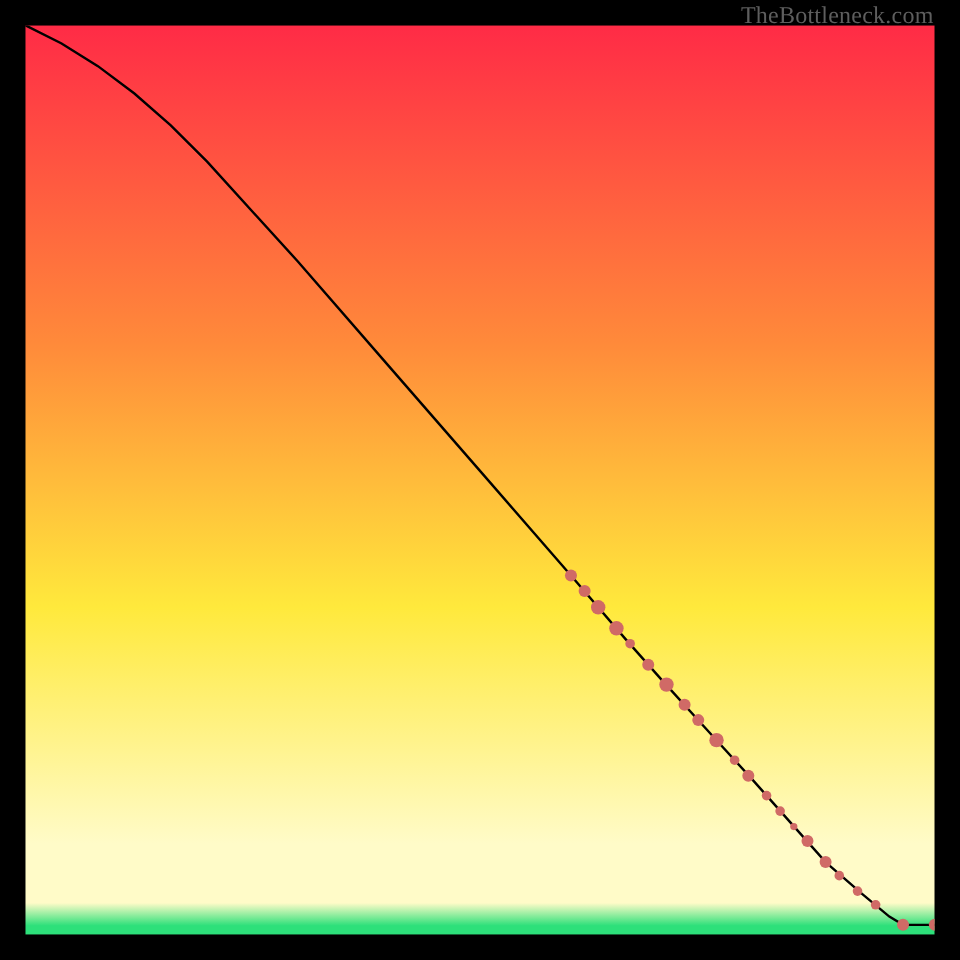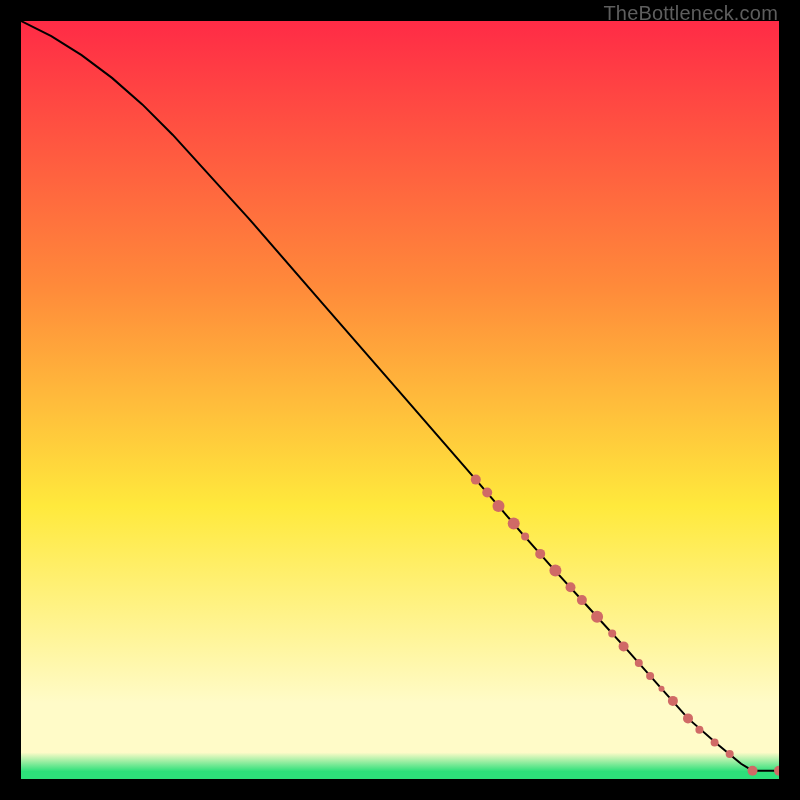--- a/index.html
+++ b/index.html
@@ -23,20 +23,21 @@
     display: block;
   }
   .watermark {
     position: absolute;
     top: 2px;
     right: 22px;
     color: #5e5e5e;
     font-size: 20px;
     font-weight: 500;
     letter-spacing: 0.2px;
+    font-family: Liberation Serif, serif;
   }
 </style>
 </head>
 <body>
 
 <div class="frame">
   <svg id="chart-svg" width="758" height="758" viewBox="0 0 758 758" preserveAspectRatio="none">
     <defs>
       <linearGradient id="bg-grad" x1="0" y1="0" x2="0" y2="1">
         <stop id="g-red" offset="0%" stop-color="#ff2b46"></stop>

